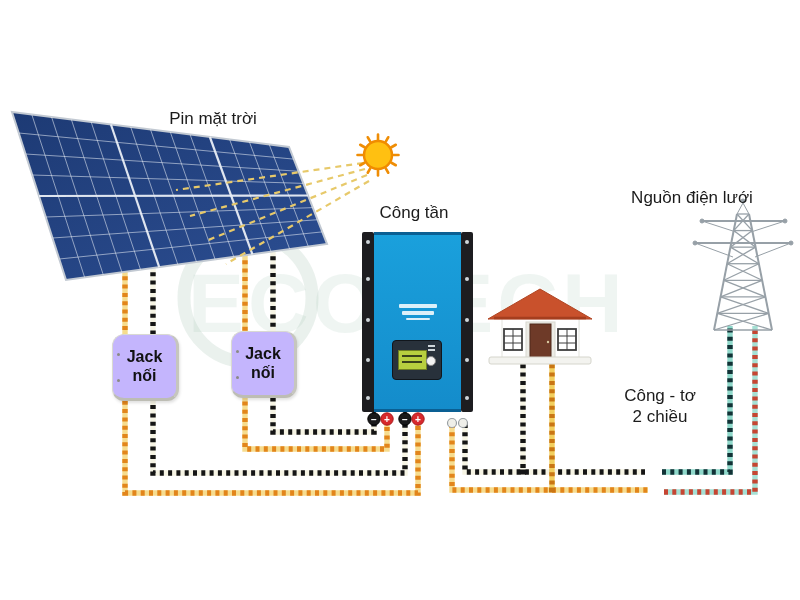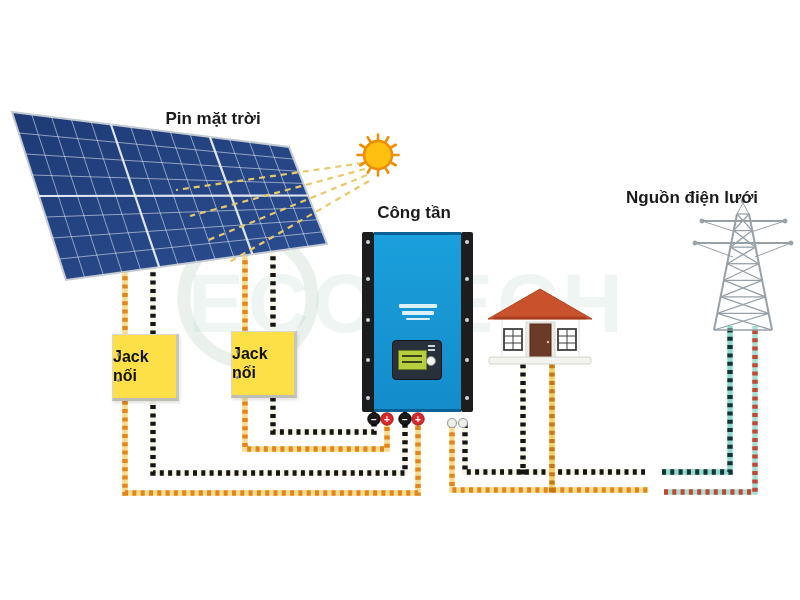--- a/index.html
+++ b/index.html
@@ -1,24 +1,24 @@
 <!DOCTYPE html>
 <html><head>
 <meta charset="utf-8">
 <style>
   html,body{margin:0;padding:0;background:#ffffff;}
   #stage{position:relative;width:800px;height:600px;background:#ffffff;overflow:hidden;
          font-family:"Liberation Sans",sans-serif;}
   #scene{position:absolute;left:0;top:0;}
-  .lbl{position:absolute;font-weight:700;font-size:17px;color:#1b1b1b;text-align:center;
+  .lbl{position:absolute;font-weight:400;font-size:17px;color:#1b1b1b;text-align:center;
        white-space:nowrap;line-height:1.25;}
   
-  .jack{position:absolute;background:#fde047;border:1px solid #d9d9d2;border-right:3px solid #c6c6be;
-        border-bottom:3px solid #bdbdb4;border-radius:0;display:flex;flex-direction:column;
-        align-items:flex-start;justify-content:center;font-weight:700;font-size:16px;color:#111;
+  .jack{position:absolute;background:#c4b5fd;border:1px solid #d9d9d2;border-right:3px solid #c6c6be;
+        border-bottom:3px solid #bdbdb4;border-radius:12px;display:flex;flex-direction:column;
+        align-items:center;justify-content:center;font-weight:700;font-size:16px;color:#111;
         line-height:1.15;box-shadow:1px 2px 3px rgba(0,0,0,.12);}
   .jack .dot{position:absolute;left:4px;width:3px;height:3px;border-radius:50%;background:#8a8a84;}
   
   .inverter{position:absolute;left:362px;top:232px;width:111px;height:180px;}
   .rail{position:absolute;top:0;width:12px;height:180px;background:#1d1d20;border-radius:2px;}
   .rail .screw{position:absolute;left:4px;width:4px;height:4px;border-radius:50%;background:#cfd6da;}
   .inv-body{position:absolute;left:12px;top:0;width:87px;height:180px;
             background:linear-gradient(#1aa0dc,#148ccb);
             border-top:3px solid #0a5f93;border-bottom:3px solid #0a5f93;box-sizing:border-box;}
   .inv-brand{position:absolute;left:12px;top:72px;width:87px;display:flex;flex-direction:column;
@@ -238,20 +238,24 @@
       <text x="405" y="422.5" fill="#fff">−</text>
       <text x="418" y="422.5" fill="#fff">+</text>
       <circle cx="452" cy="423" r="4.5" fill="#efefe9" stroke="#9aa0a4" stroke-width="1.2"></circle>
       <circle cx="463" cy="423" r="4.5" fill="#efefe9" stroke="#9aa0a4" stroke-width="1.2"></circle>
     </g>
   </svg>
 
   <div class="lbl" style="left:147px;top:108px;width:132px;">Pin mặt trời</div>
   <div class="lbl" style="left:364px;top:202px;width:100px;">Công tần</div>
   <div class="lbl" style="left:619px;top:187px;width:146px;">Nguồn điện lưới</div>
+  <div class="lbl" style="left:598px;top:385px;width:124px;">
+    <span>Công - tơ</span><br>
+    <span>2 chiều</span>
+  </div>
 
   <div class="jack" style="left:112px;top:334px;width:63px;height:63px;">
     <span class="dot" style="top:18px;"></span>
     <span class="dot" style="bottom:16px;"></span>
     <span>Jack</span>
     <span>nối</span>
   </div>
   <div class="jack" style="left:231px;top:331px;width:62px;height:63px;">
     <span class="dot" style="top:18px;"></span>
     <span class="dot" style="bottom:16px;"></span>

